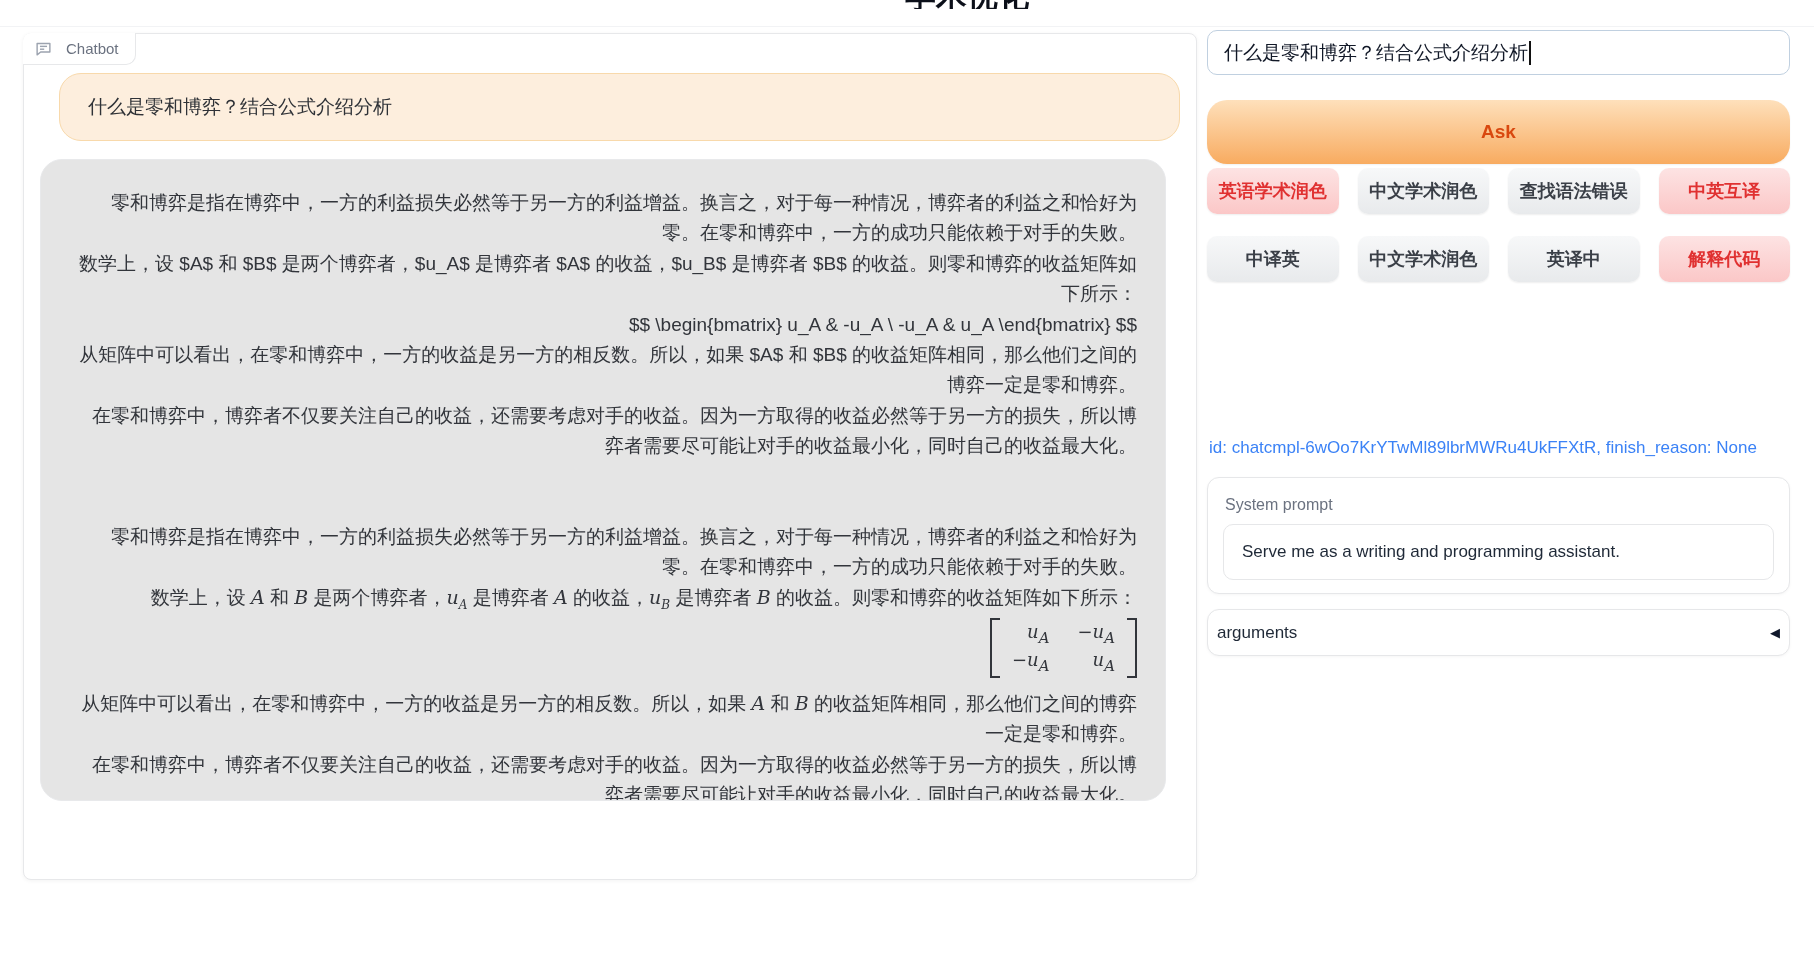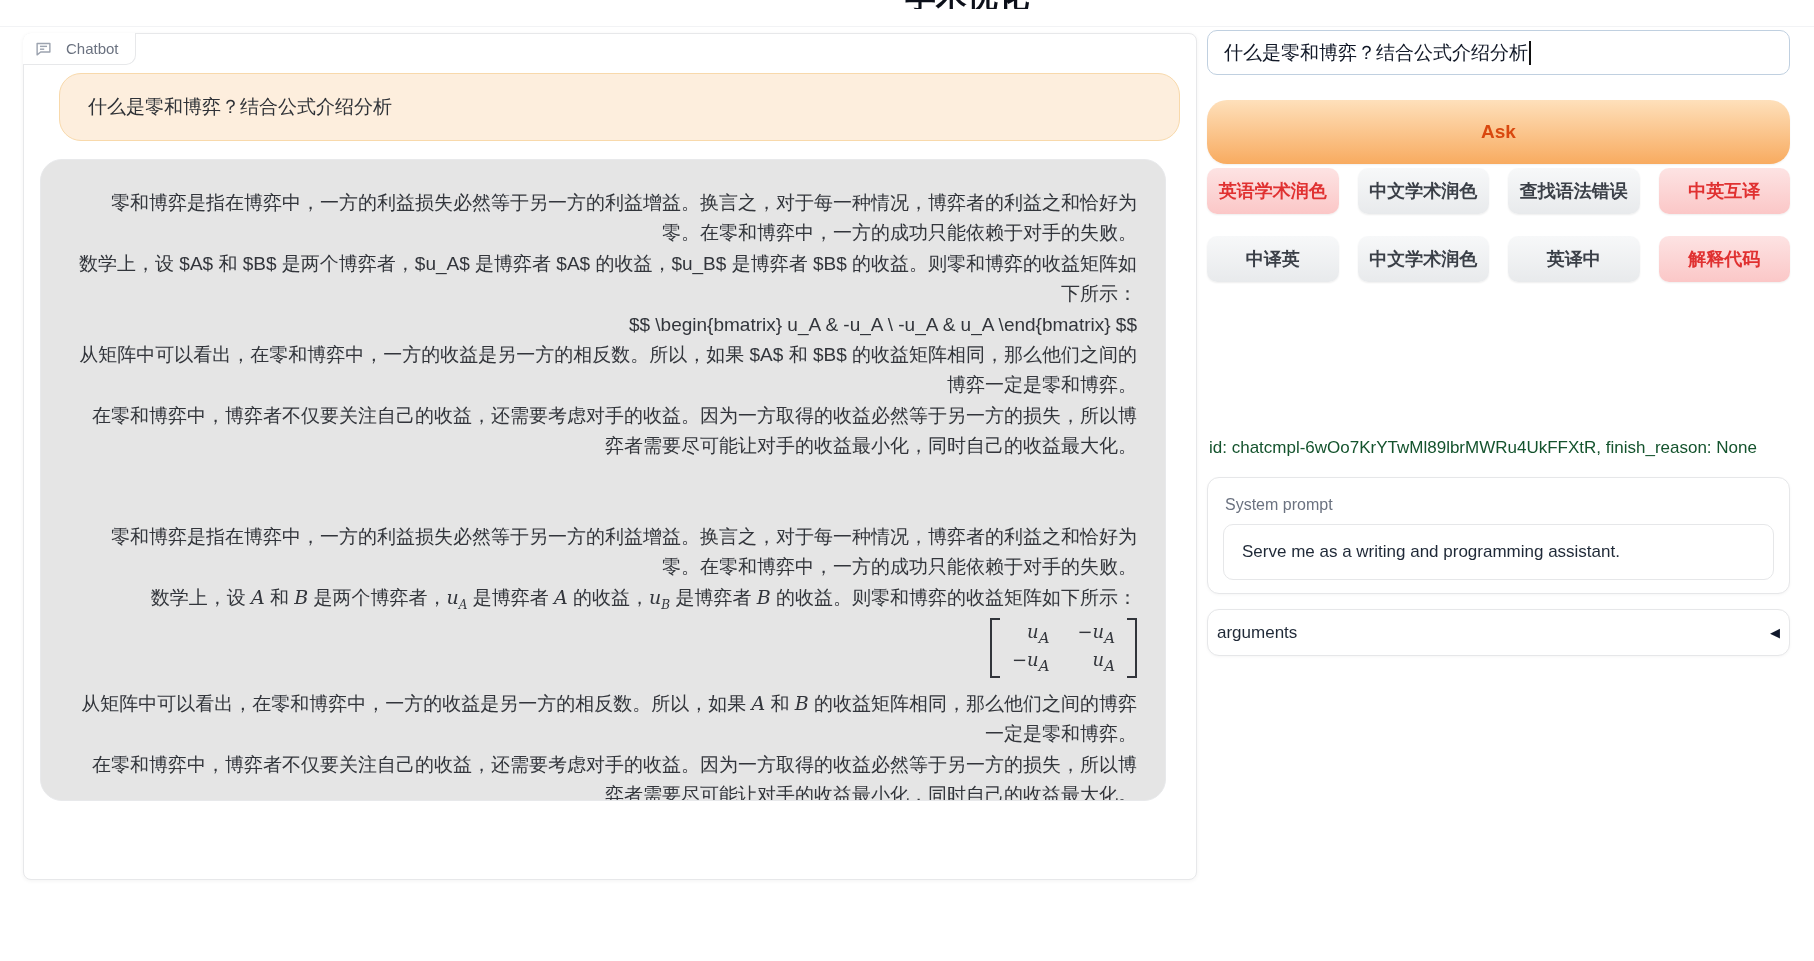--- a/index.html
+++ b/index.html
@@ -73,21 +73,21 @@
     position:absolute;left:1207px;top:168px;width:583px;
     display:grid;grid-template-columns:1fr 1fr 1fr 1fr;column-gap:19px;row-gap:22px;
   }
   .qbtn{
     height:46px;border:none;border-radius:10px;cursor:pointer;
     font-family:inherit;font-size:18px;font-weight:700;
     box-shadow:0 1px 2px rgba(0,0,0,.07);
   }
   .qbtn-gray{background:linear-gradient(180deg,#f7f8f9 0%,#e8eaec 100%);color:#3a3f47;}
   .qbtn-red{background:linear-gradient(180deg,#fde3e3 0%,#fbc7c7 100%);color:#e03131;}
-  .id-line{position:absolute;left:1209px;top:438px;font-size:17px;color:#14532d;text-align:center;}
+  .id-line{position:absolute;left:1209px;top:438px;font-size:17px;color:#3b82f6;text-align:center;}
   .sys-group{
     position:absolute;left:1207px;top:477px;width:583px;height:117px;box-sizing:border-box;
     background:#fff;border:1px solid #e6e7e9;border-radius:12px;
     box-shadow:0 1px 3px rgba(0,0,0,.04);padding:16px 15px;
   }
   .sys-label{color:#6b7280;font-size:16px;margin:2px 0 10px 2px;}
   .sys-input{
     height:56px;box-sizing:border-box;border:1px solid #e6e7e9;border-radius:10px;
     display:flex;align-items:center;padding:0 18px;font-size:17px;color:#1f2937;background:#fff;
   }

